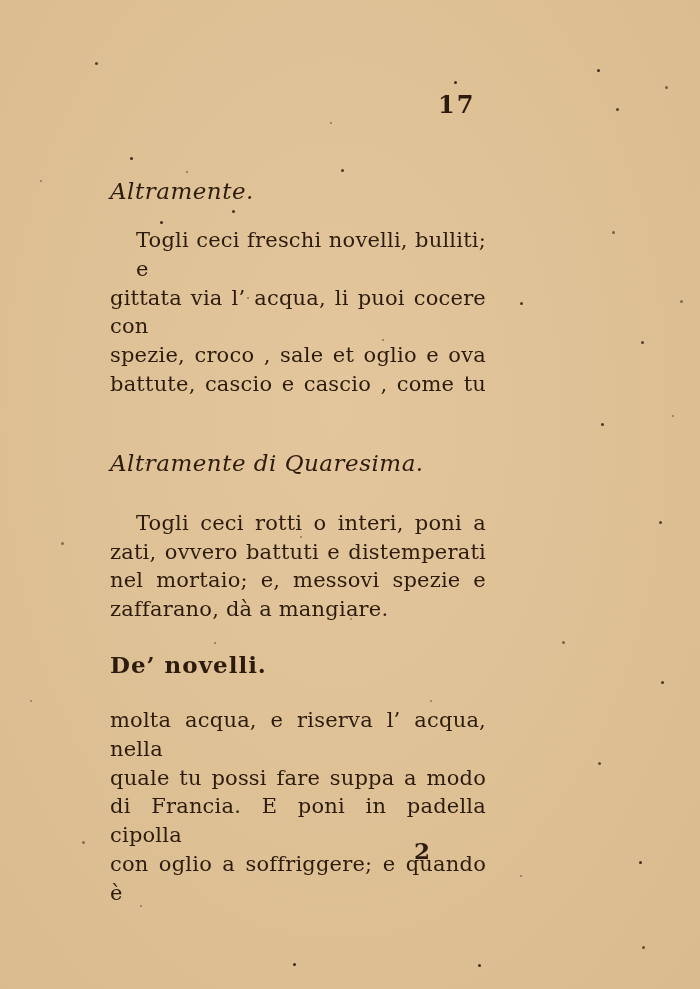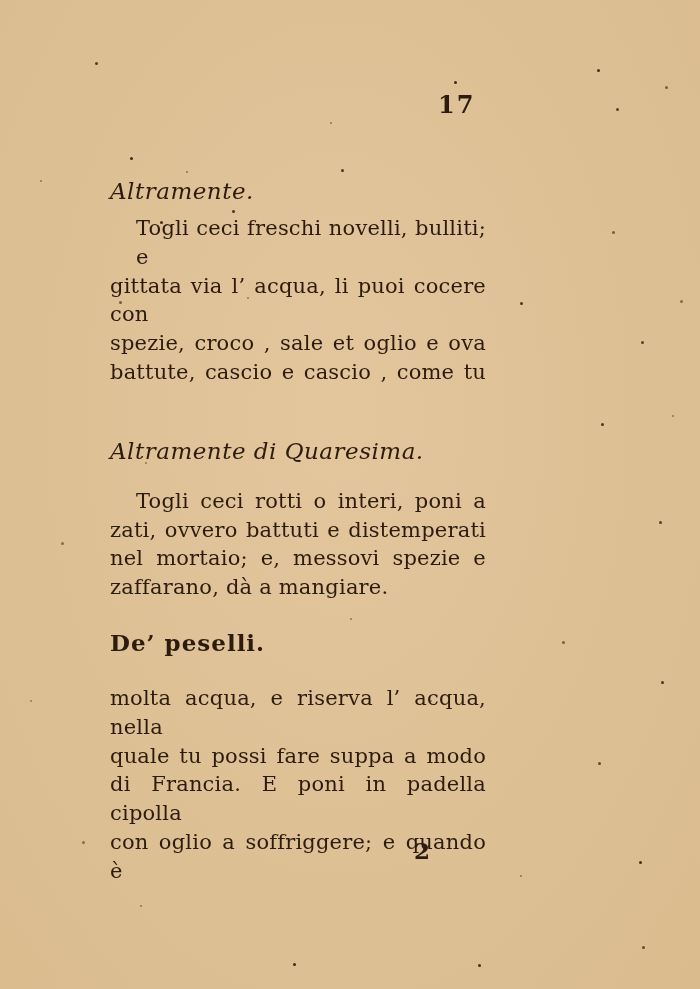--- a/index.html
+++ b/index.html
@@ -60,23 +60,23 @@
     line-height: 28.8px;
     white-space: normal;
     letter-spacing: 0.2px;
   }
   .para .line.first {
     padding-left: 26px;
   }
   .para:not(.fill-last) .line.last {
     text-align-last: left;
   }
-  #para-1 { margin-top: 8px; }
+  #para-1 { margin-top: 20px; }
   #heading-2 { margin-top: 49px; }
-  #para-2 { margin-top: 21px; }
+  #para-2 { margin-top: 31px; }
   #heading-3 { margin-top: 26px; }
   #para-3 { margin-top: 26px; }
   .signature-mark {
     position: absolute;
     top: 837px;
     left: 414px;
     font-size: 23px;
     font-weight: 700;
   }
   
@@ -136,21 +136,21 @@
 
     <div id="heading-2" class="heading italic ink">Altramente di Quaresima.</div>
 
     <div id="para-2" class="para ink">
         <div class="line first">Togli ceci rotti o interi, poni a</div>
         <div class="line">zati, ovvero battuti e distemperati</div>
         <div class="line">nel mortaio; e, messovi spezie e</div>
         <div class="line last">zaffarano, dà a mangiare.</div>
       </div>
 
-    <div id="heading-3" class="heading bold ink">De’ peselli.</div>
+    <div id="heading-3" class="heading bold ink">De’ novelli.</div>
 
     <div id="para-3" class="para fill-last ink">
         <div class="line">molta acqua, e riserva l’ acqua, nella</div>
         <div class="line">quale tu possi fare suppa a modo</div>
         <div class="line">di Francia. E poni in padella cipolla</div>
         <div class="line">con oglio a soffriggere; e quando è</div>
       </div>
 
   </div>
 

